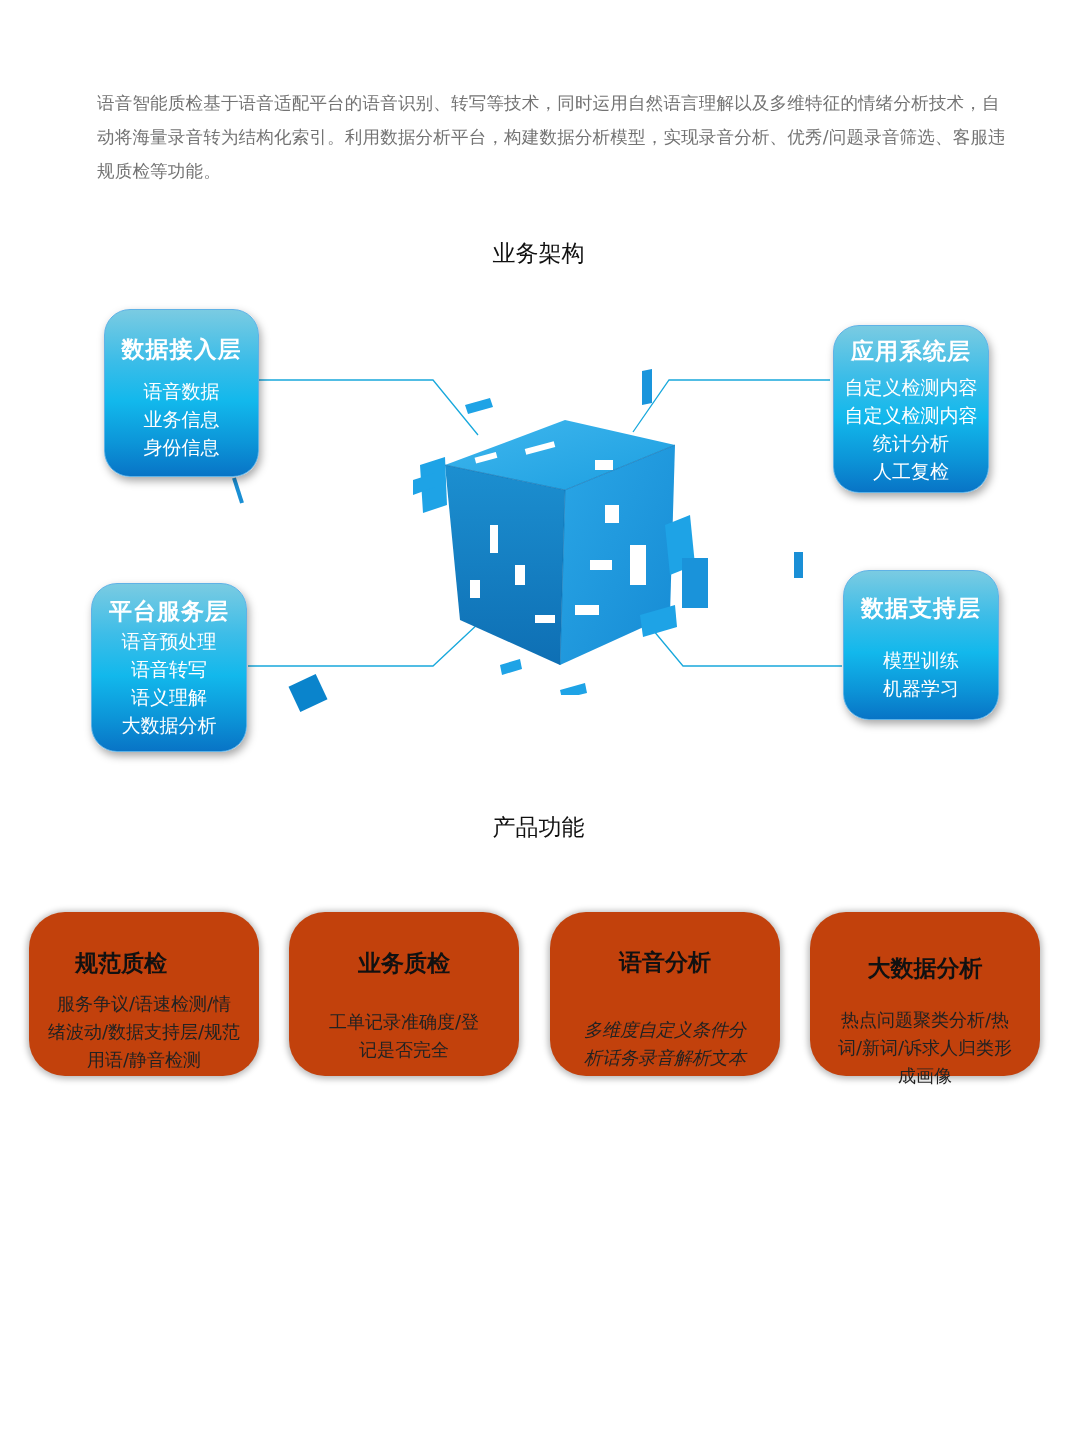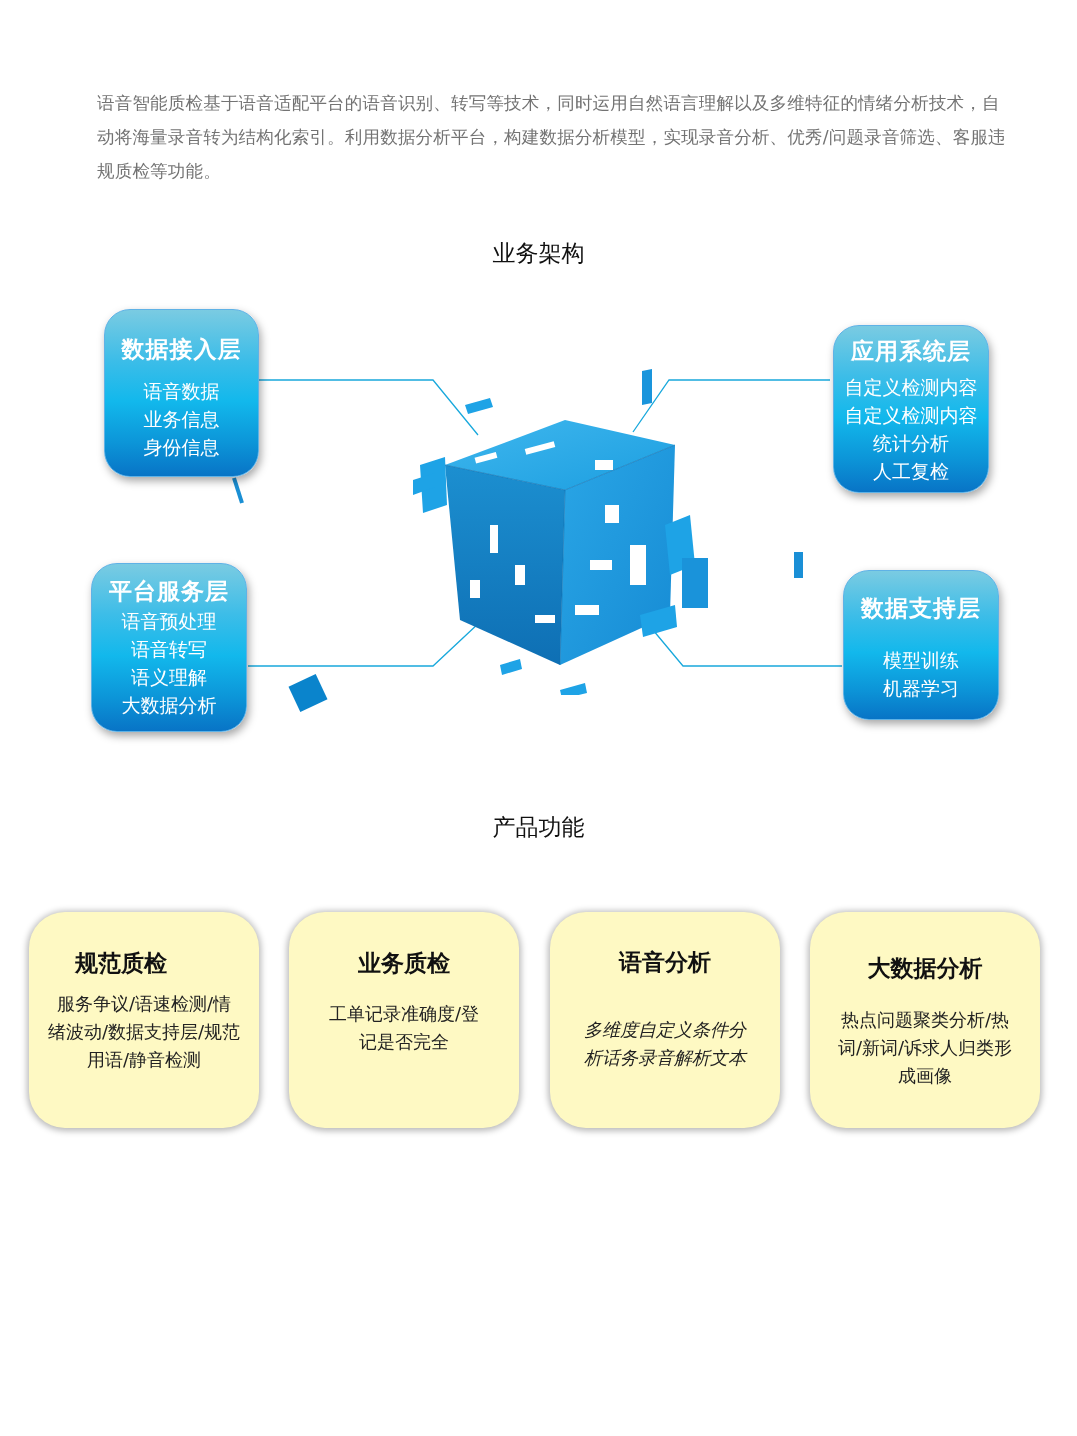--- a/index.html
+++ b/index.html
@@ -4,21 +4,21 @@
 <style>
   html,body{margin:0;padding:0;background:#fff;}
   body{width:1077px;height:1436px;position:relative;overflow:hidden;font-family:"DejaVu Sans","Liberation Sans",sans-serif;color:#111;}
   .intro{position:absolute;left:97px;top:86px;width:915px;font-size:17.5px;line-height:34px;color:#737373;letter-spacing:0.2px;}
   .section-title{position:absolute;left:0;width:1077px;text-align:center;font-size:23px;color:#111;}
   .layer-box{position:absolute;border-radius:26px;background:linear-gradient(to bottom,#7acbe2 0%,#3dbde8 30%,#12b8ec 55%,#0c95d8 80%,#0874c6 100%);box-shadow:2px 4px 8px rgba(0,0,0,0.35);border:1px solid #5fb2e6;color:#fff;text-align:center;box-sizing:border-box;}
   .layer-title{font-weight:bold;font-size:23px;letter-spacing:1px;}
   .layer-item{font-size:19px;line-height:28px;}
   svg.lines{position:absolute;left:0;top:0;}
   .cube-wrap{position:absolute;left:405px;top:365px;width:310px;height:330px;}
-  .feature-card{position:absolute;top:912px;width:230px;height:216px;border-radius:36px;background:#fef9c3;box-shadow:0 1px 6px 2px rgba(0,0,0,0.28);box-sizing:border-box;text-align:center;}
+  .feature-card{position:absolute;top:912px;width:230px;height:164px;border-radius:36px;background:#c2410c;box-shadow:0 1px 6px 2px rgba(0,0,0,0.28);box-sizing:border-box;text-align:center;}
   .feature-title{position:absolute;left:0;width:100%;font-weight:bold;font-size:23px;color:#111;}
   .feature-desc{position:absolute;left:18px;width:194px;font-size:18px;line-height:28px;color:#222;}
 </style>
 </head>
 <body>
 
 <div class="intro">语音智能质检基于语音适配平台的语音识别、转写等技术，同时运用自然语言理解以及多维特征的情绪分析技术，自动将海量录音转为结构化索引。利用数据分析平台，构建数据分析模型，实现录音分析、优秀/问题录音筛选、客服违规质检等功能。</div>
 
 <div class="section-title" style="top:238px;">业务架构</div>
 
@@ -103,21 +103,21 @@
 <div class="layer-box" style="left:833px;top:325px;width:156px;height:168px;">
   <div class="layer-title" style="margin-top:10px;">应用系统层</div>
   <div style="margin-top:6px;">
     <div class="layer-item">自定义检测内容</div>
     <div class="layer-item">自定义检测内容</div>
     <div class="layer-item">统计分析</div>
     <div class="layer-item">人工复检</div>
   </div>
 </div>
 
-<div class="layer-box" style="left:91px;top:563px;width:156px;height:169px;">
+<div class="layer-box" style="left:91px;top:583px;width:156px;height:169px;">
   <div class="layer-title" style="margin-top:12px;">平台服务层</div>
   <div style="margin-top:0px;">
     <div class="layer-item">语音预处理</div>
     <div class="layer-item">语音转写</div>
     <div class="layer-item">语义理解</div>
     <div class="layer-item">大数据分析</div>
   </div>
 </div>
 
 <div class="layer-box" style="left:843px;top:570px;width:156px;height:150px;">
@@ -134,21 +134,21 @@
   <div class="feature-title" style="top:36px;text-align:left;left:46px;width:auto;">规范质检</div>
   <div class="feature-desc" style="top:78px;">
     <div>服务争议/语速检测/情</div>
     <div>绪波动/数据支持层/规范</div>
     <div>用语/静音检测</div>
   </div>
 </div>
 
 <div class="feature-card" style="left:289px;padding-left:29px;">
   <div class="feature-title" style="top:36px;">业务质检</div>
-  <div class="feature-desc" style="top:88px;">
+  <div class="feature-desc" style="top:96px;">
     <div>工单记录准确度/登</div>
     <div>记是否完全</div>
   </div>
 </div>
 
 <div class="feature-card" style="left:550px;">
   <div class="feature-title" style="top:35px;">语音分析</div>
   <div class="feature-desc" style="top:104px;font-style:italic;">
     <div>多维度自定义条件分</div>
     <div>析话务录音解析文本</div>

